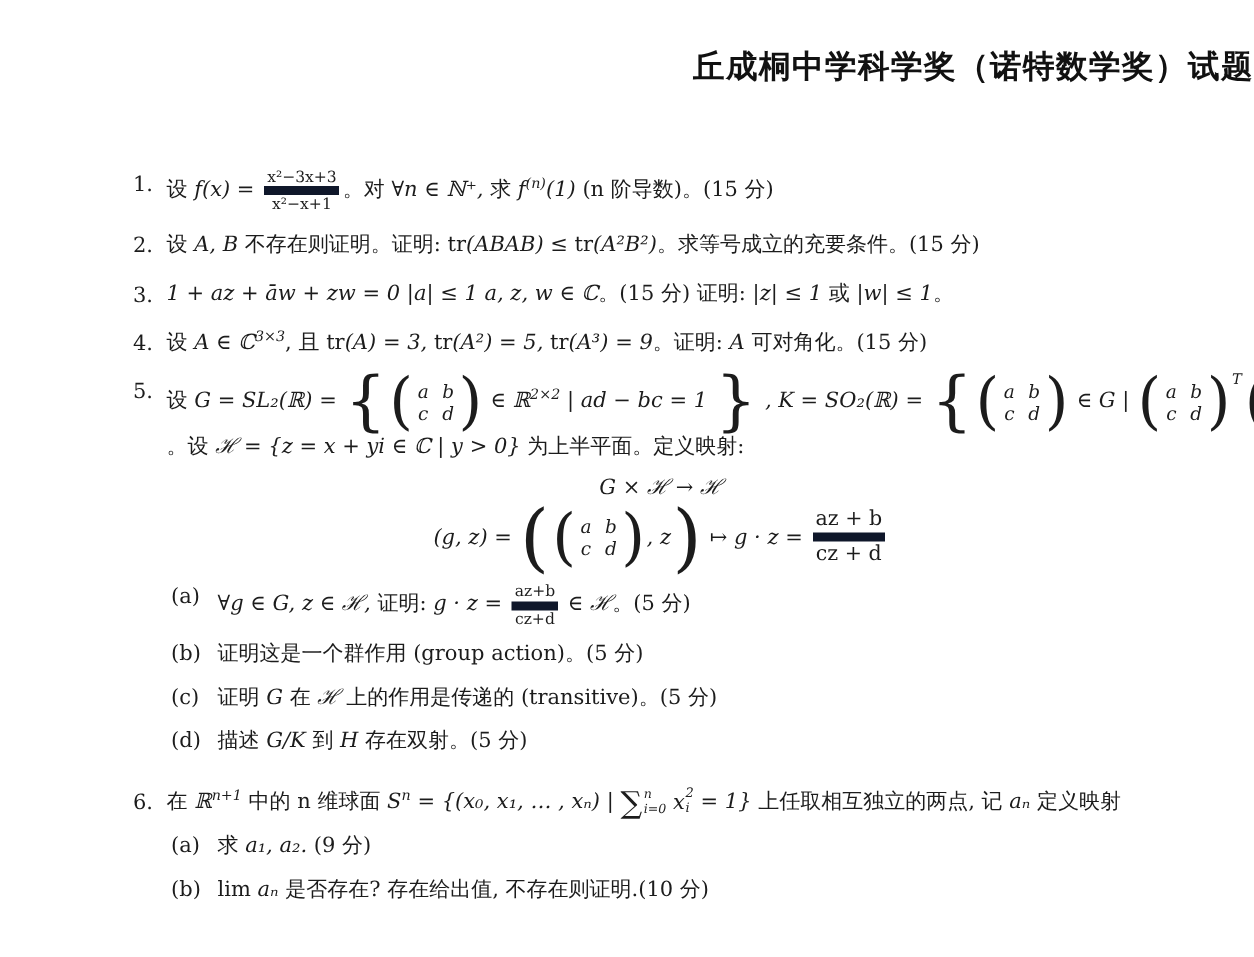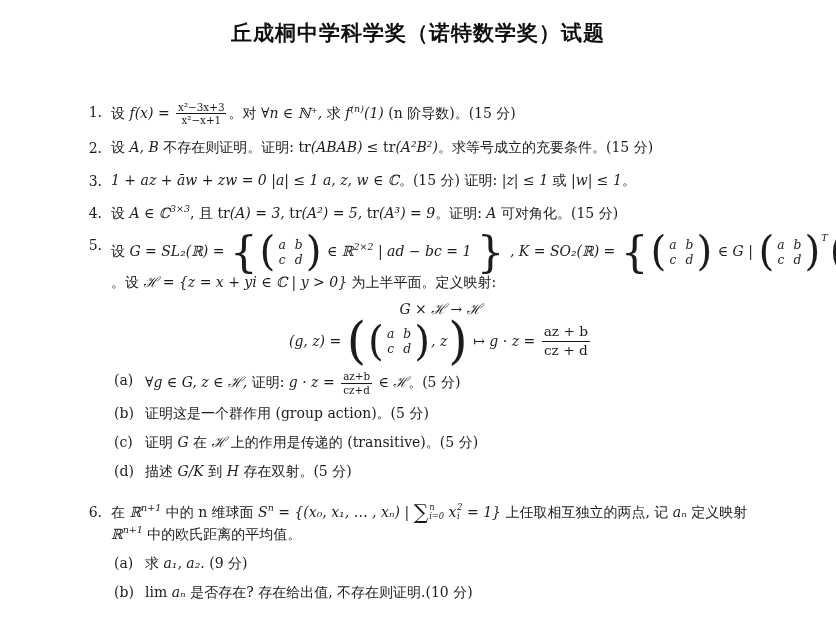--- a/index.html
+++ b/index.html
@@ -4,21 +4,21 @@
 <style>
   * { box-sizing: border-box; }
   html,body { margin:0; padding:0; }
   body {
     width:836px; height:638px; background:#ffffff; color:#1c1c1c;
     font-family:"DejaVu Serif","Liberation Serif",serif;
     overflow:hidden;
   }
   .page { position:relative; width:836px; height:638px; overflow:hidden; }
   .title {
-    margin:0; padding-top:19px; text-align:center;
+    margin:0; padding-top:30px; text-align:right;
     font-family:"DejaVu Sans","Liberation Sans",sans-serif;
     font-weight:bold; font-size:21px; letter-spacing:1px; color:#111;
   }
   .content { margin:54px 26px 0 82px; font-size:14px; line-height:1.45; }
   .q { display:flex; align-items:flex-start; margin-bottom:11px; }
   .qno { flex:none; width:20px; text-align:right; margin-right:9px; padding-top:1px; }
   .qbody { flex:1; min-width:0; }
   .qline { min-height:20px; }
   .nowrap { white-space:nowrap; }
   .tallline { margin-bottom:2px; }
@@ -26,21 +26,21 @@
   
   .seg-c { font-style:normal; }
   .seg-m { font-style:italic; }
   .seg-r { font-style:normal; }
   sup.seg-sup { font-size:0.68em; font-style:italic; }
 
   
   .frac { display:inline-block; vertical-align:middle; text-align:center;
           font-size:0.74em; line-height:1.18; padding:0 2px; }
   .frac .num { display:block; padding:0 2px; }
-  .frac .den { display:block; border-top:1px solid #0f172a; padding:0 2px; }
+  .frac .den { display:block; border-top:6px solid #0f172a; padding:0 2px; }
   .frac.disp { font-size:0.98em; line-height:1.3; }
 
   
   .mat { display:inline-flex; align-items:center; vertical-align:middle; margin:0 1px; }
   .mat .paren { font-size:2.9em; font-weight:300; line-height:0.88;
                 font-family:"DejaVu Serif",serif; transform:scaleY(1.02); }
   .mat .cells { display:inline-grid; grid-template-columns:auto auto;
                 column-gap:9px; row-gap:1px; padding:2px 3px; text-align:center;
                 font-style:italic; font-size:0.88em; line-height:1.15; }
   sup.matsup { font-style:italic; font-size:0.7em; align-self:flex-start;
@@ -188,21 +188,20 @@
                 <span class="lsup">n</span>
                 <span class="lsub">i=0</span>
               </span>
             </span><span class="seg-m"> </span><span class="ss">
               <span class="ssb">x</span>
               <span class="sscol">
                 <span class="sssup">2</span>
                 <span class="sssub">i</span>
               </span>
             </span><span class="seg-m"> = 1} </span><span class="seg-c">上任取相互独立的两点, 记 </span><span class="seg-m">aₙ </span><span class="seg-c">定义映射</span></div>
-        <div class="qline"><span class="seg-m">ℝ</span><sup class="seg-sup">n+1</sup><span class="seg-c"> 中的欧氏距离的平均值。</span></div>
         <div class="parts">
           <div class="part">
             <span class="plabel">(a)</span>
             <span class="ptext"><span class="seg-c">求 </span><span class="seg-m">a₁, a₂. </span><span class="seg-c">(9 分)</span></span>
           </div>
           <div class="part">
             <span class="plabel">(b)</span>
             <span class="ptext"><span class="seg-r">lim </span><span class="seg-m">aₙ </span><span class="seg-c">是否存在? 存在给出值, 不存在则证明.(10 分)</span></span>
           </div>
         </div>

